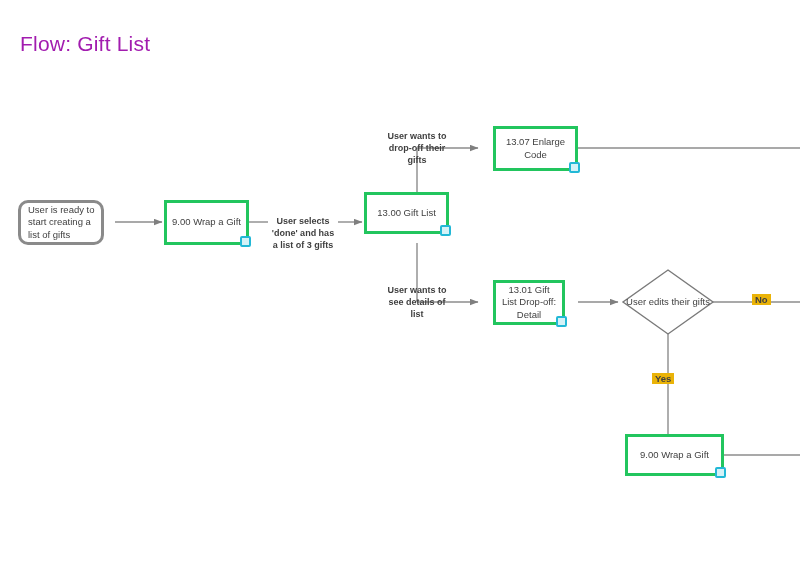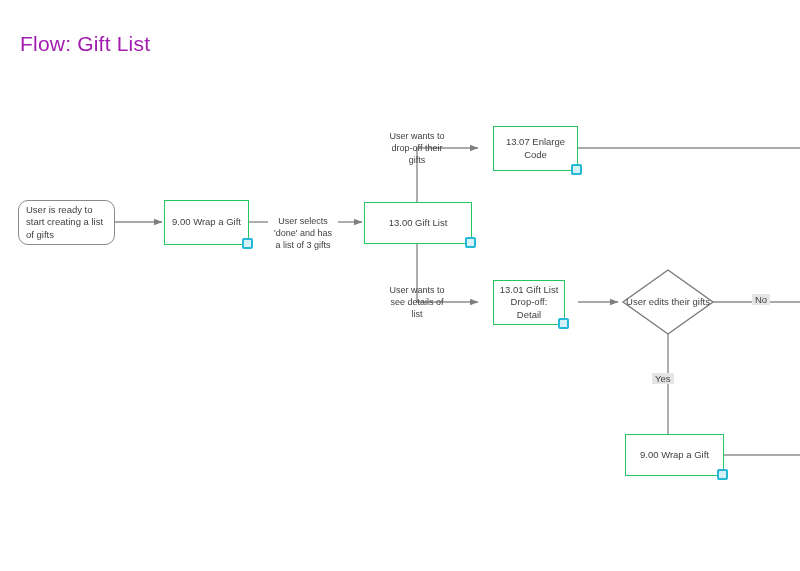--- a/index.html
+++ b/index.html
@@ -41,21 +41,21 @@
     top: 0;
     width: 800px;
     height: 571px;
     pointer-events: none;
   }
 
   .node {
     position: absolute;
     box-sizing: border-box;
     background: #ffffff;
-    border: 1px solid #22c55e;
+    border: 3px solid #22c55e;
     display: flex;
     align-items: center;
     justify-content: center;
     text-align: center;
     font-size: 9.5px;
     line-height: 1.32;
     color: #3f3f3f;
     padding: 2px 5px;
   }
   .node.terminator {
@@ -77,29 +77,31 @@
     border-radius: 2px;
   }
 
   .edge-label {
     position: absolute;
     font-size: 9px;
     line-height: 1.33;
     color: #3f3f3f;
     text-align: center;
     white-space: pre-line;
+    font-weight: bold;
   }
 
   .branch-label {
     position: absolute;
     font-size: 9.5px;
     color: #3f3f3f;
     text-align: left;
-    background: #e5e5e5;
+    background: #eab308;
     padding: 0 3px;
+    font-weight: bold;
   }
 
   .diamond-label {
     position: absolute;
     font-size: 9.5px;
     color: #3f3f3f;
     text-align: center;
     white-space: nowrap;
   }
 </style>
@@ -137,34 +139,34 @@
       <path d="M668,270 L713,302 L668,334 L623,302 Z" stroke="#7a7a7a" fill="#ffffff"></path>
 
       <line x1="713" y1="302" x2="800" y2="302"></line>
 
       <line x1="668" y1="334" x2="668" y2="446" marker-end="url(#arrow)"></line>
 
       <line x1="724" y1="455" x2="800" y2="455"></line>
     </g>
   </svg>
 
-  <div class="node terminator" style="left:18px; top:200px; width:97px; height:45px;">
+  <div class="node terminator" style="left:18px; top:200px; width:86px; height:45px;">
     <span>User is ready to start creating a list of gifts</span>
   </div>
 
   <div class="node" style="left:164px; top:200px; width:85px; height:45px;">
     <span>9.00 Wrap a Gift</span>
     <span class="badge" style="right:-5px; bottom:-5px;"></span>
   </div>
 
   <div class="edge-label" style="left:268px; top:216px; width:70px;">User selects
 'done' and has
 a list of 3 gifts</div>
 
-  <div class="node" style="left:364px; top:202px; width:108px; height:42px;">
+  <div class="node" style="left:364px; top:192px; width:85px; height:42px;">
     <span>13.00 Gift List</span>
     <span class="badge" style="right:-5px; bottom:-5px;"></span>
   </div>
 
   <div class="edge-label" style="left:382px; top:131px; width:70px;">User wants to
 drop-off their
 gifts</div>
 
   <div class="node" style="left:493px; top:126px; width:85px; height:45px;">
     <span>13.07 Enlarge Code</span>

